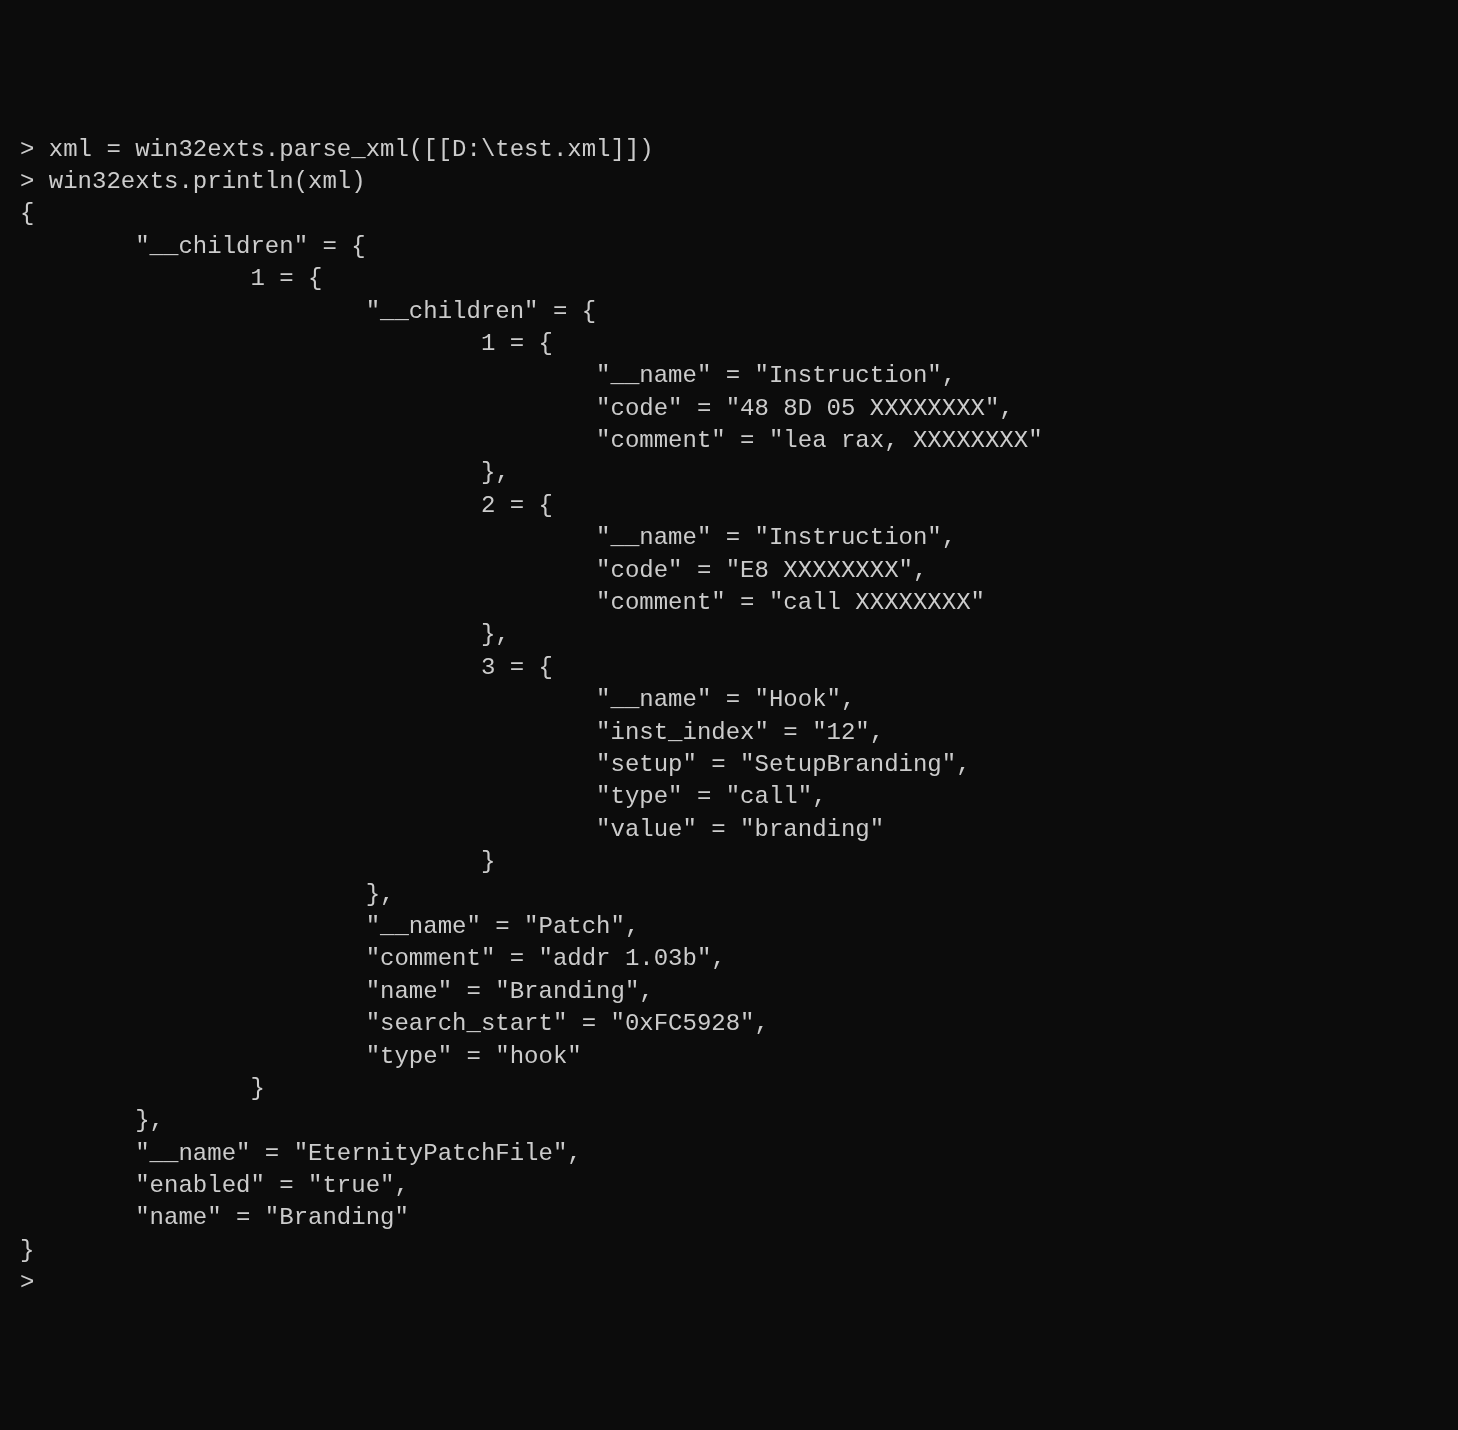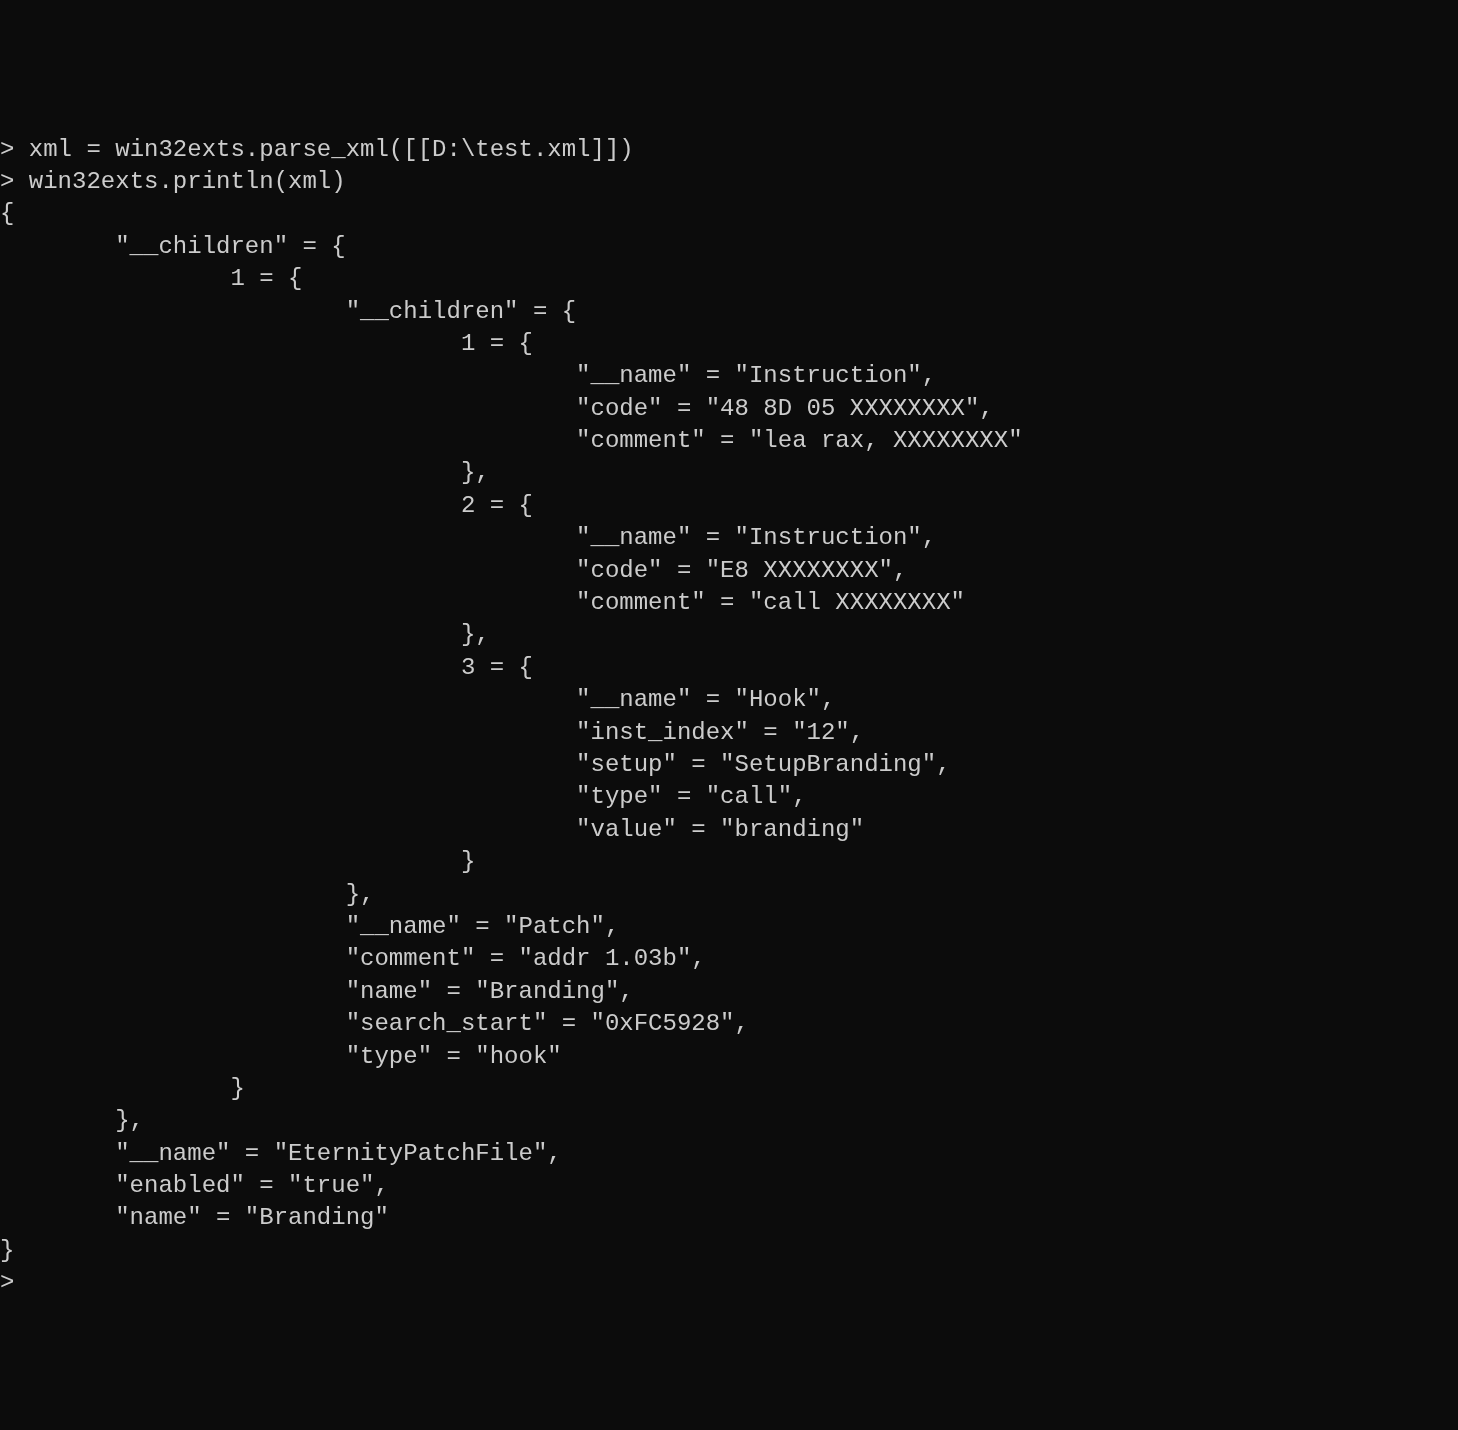--- a/index.html
+++ b/index.html
@@ -12,20 +12,21 @@
       color: #cccccc;
       font-family: 'SimSun', 'NSimSun', 'Courier New', monospace;
       font-size: 24px;
       line-height: 1.35;
       padding: 4px 0;
       white-space: pre;
       overflow-x: auto;
     }
     .line {
       display: block;
+      margin-left: 20px;
     }
     .prompt {
       color: #cccccc;
     }
   </style>
 </head>
 <body>
 
 
 

